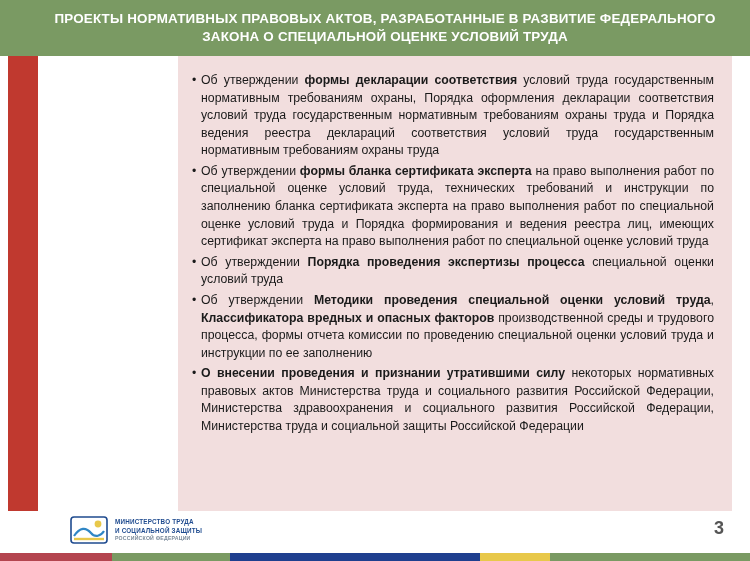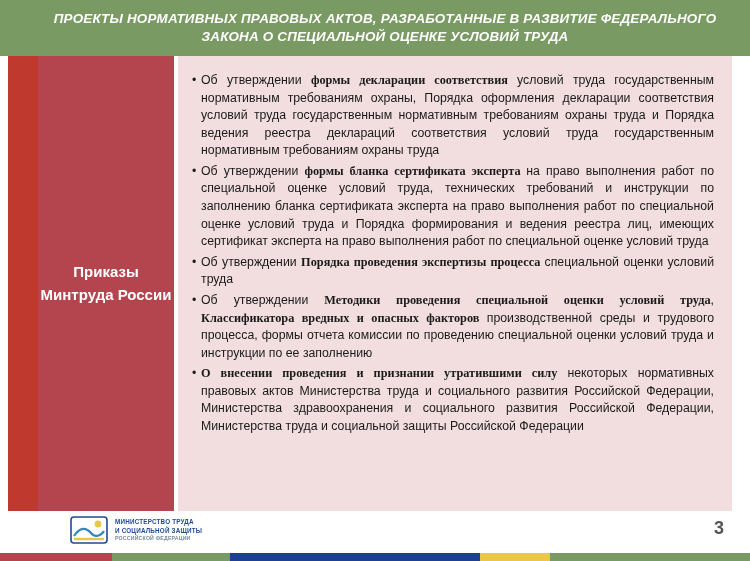--- a/index.html
+++ b/index.html
@@ -38,21 +38,20 @@
     align-items: center;
     justify-content: center;
   }
   .slide-title {
     color: #ffffff;
     font-size: 13.4px;
     font-weight: bold;
     line-height: 1.35;
     text-align: center;
     letter-spacing: 0.2px;
-    font-style: italic;
   }
   
   .left-strip {
     position: absolute;
     left: 8px;
     top: 56px;
     width: 30px;
     height: 455px;
     background: #c0392f;
   }
@@ -107,21 +106,20 @@
   .bullet-dot {
     position: absolute;
     left: 0;
     top: 0;
     font-size: 12.3px;
     line-height: 1.43;
     color: #1a1a1a;
   }
   .b {
     font-weight: bold;
-    font-family: Liberation Serif, serif;
   }
   
   .footer-bar {
     position: absolute;
     left: 0;
     bottom: 0;
     width: 750px;
     height: 14px;
   }
   .fb-seg {
@@ -174,23 +172,20 @@
 <div class="slide">
 
   <div class="top-band">
     <div class="top-band-inner">
       <div class="slide-title">ПРОЕКТЫ НОРМАТИВНЫХ ПРАВОВЫХ АКТОВ, РАЗРАБОТАННЫЕ В РАЗВИТИЕ ФЕДЕРАЛЬНОГО ЗАКОНА О СПЕЦИАЛЬНОЙ ОЦЕНКЕ УСЛОВИЙ ТРУДА</div>
     </div>
   </div>
 
   <div class="left-strip"></div>
 
-  <div class="label-box">
-    <div class="label-text">Приказы Минтруда России</div>
-  </div>
 
   <div class="content-box">
     <ul class="bullet-list" id="bullet-list">
         <li class="bullet-item"><span class="bullet-dot">•</span><span>Об утверждении </span><span class="b">формы декларации соответствия </span><span>условий труда государственным нормативным требованиям охраны, Порядка оформления декларации соответствия условий труда государственным нормативным требованиям охраны труда и Порядка ведения реестра деклараций соответствия условий труда государственным нормативным требованиям охраны труда</span></li>
         <li class="bullet-item"><span class="bullet-dot">•</span><span>Об утверждении </span><span class="b">формы бланка сертификата эксперта </span><span>на право выполнения работ по специальной оценке условий труда, технических требований и инструкции по заполнению бланка сертификата эксперта на право выполнения работ по специальной оценке условий труда и Порядка формирования и ведения реестра лиц, имеющих сертификат эксперта на право выполнения работ по специальной оценке условий труда</span></li>
         <li class="bullet-item"><span class="bullet-dot">•</span><span>Об утверждении </span><span class="b">Порядка проведения экспертизы процесса </span><span>специальной оценки условий труда</span></li>
         <li class="bullet-item"><span class="bullet-dot">•</span><span>Об утверждении </span><span class="b">Методики проведения специальной оценки условий труда</span><span>, </span><span class="b">Классификатора вредных и опасных факторов </span><span>производственной среды и трудового процесса, формы отчета комиссии по проведению специальной оценки условий труда и инструкции по ее заполнению</span></li>
         <li class="bullet-item"><span class="bullet-dot">•</span><span class="b">О внесении проведения и признании утратившими силу </span><span>некоторых нормативных правовых актов Министерства труда и социального развития Российской Федерации, Министерства здравоохранения и социального развития Российской Федерации, Министерства труда и социальной защиты Российской Федерации</span></li>
       </ul>
   </div>

